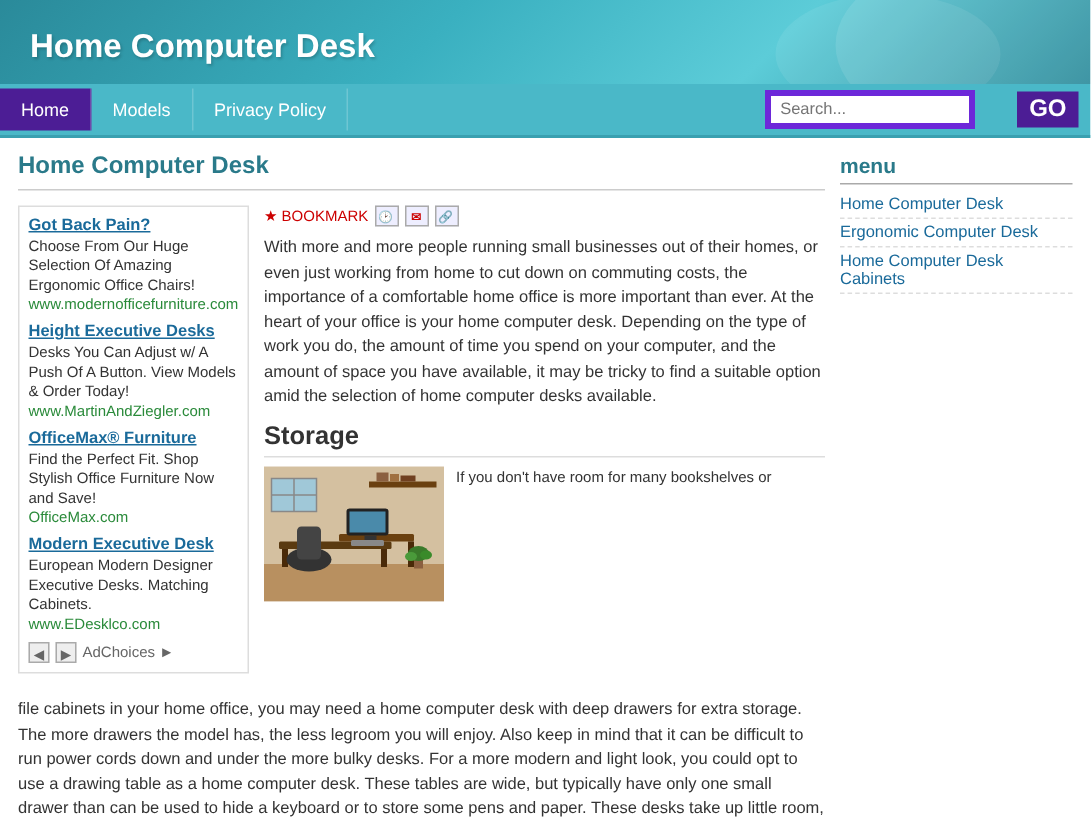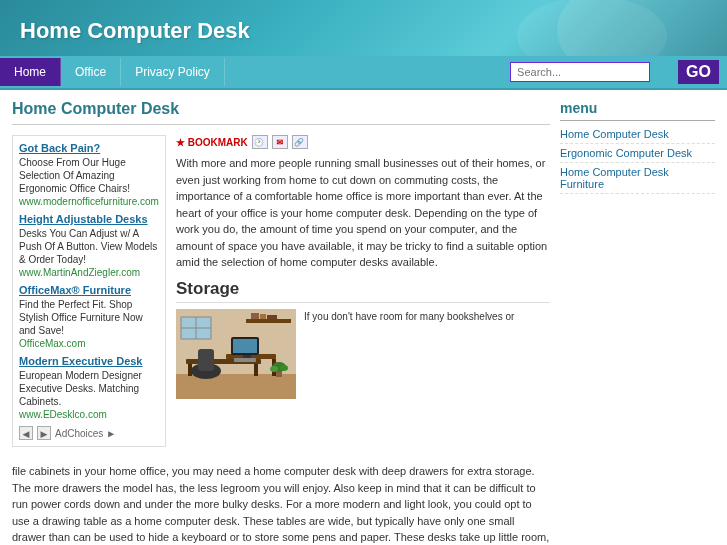--- a/index.html
+++ b/index.html
@@ -64,21 +64,21 @@
       background: #4c1d95;
     }
     .nav-search {
       display: flex;
       align-items: center;
       padding: 4px 8px;
     }
     .nav-search input {
       padding: 3px 6px;
       font-size: 11px;
-      border: 1px solid #6d28d9;
+      border: 4px solid #6d28d9;
       width: 140px;
       color: #999;
     }
     .nav-search button {
       background: #4c1d95;
       color: #fff;
       border: none;
       padding: 3px 8px;
       font-size: 16px;
       cursor: pointer;
@@ -254,21 +254,21 @@
 </head>
 <body>
 
 <div id="header">
   <div class="header-title">Home Computer Desk</div>
 </div>
 
 <div id="nav">
   <div class="nav-items">
     <a class="nav-item">Home</a>
-    <a class="nav-item">Office</a>
+    <a class="nav-item">Models</a>
     <a class="nav-item">Privacy Policy</a>
   </div>
   <div class="nav-search">
     <input type="text" placeholder="Search..." style="">
     <button>GO</button>
   </div>
 </div>
 
 <div id="main">
 
@@ -280,21 +280,21 @@
       <div class="col-left">
         <div class="ad-block">
 
           <div class="ad-separator">
             <a class="ad-link">Got Back Pain?</a>
             <div class="ad-text">Choose From Our Huge Selection Of Amazing Ergonomic Office Chairs!</div>
             <div class="ad-url">www.modernofficefurniture.com</div>
           </div>
 
           <div class="ad-separator">
-            <a class="ad-link">Height Adjustable Desks</a>
+            <a class="ad-link">Height Executive Desks</a>
             <div class="ad-text">Desks You Can Adjust w/ A Push Of A Button. View Models &amp; Order Today!</div>
             <div class="ad-url">www.MartinAndZiegler.com</div>
           </div>
 
           <div class="ad-separator">
             <a class="ad-link">OfficeMax® Furniture</a>
             <div class="ad-text">Find the Perfect Fit. Shop Stylish Office Furniture Now and Save!</div>
             <div class="ad-url">OfficeMax.com</div>
           </div>
 
@@ -308,21 +308,21 @@
             <span class="arrow-btn">◀</span>
             <span class="arrow-btn">▶</span>
             <span>AdChoices ►</span>
           </div>
         </div>
       </div>
 
       <div class="col-right">
 
         <div class="bookmark-bar">
-          <span style="color:#c00; font-size:10px; font-weight:bold;">★ BOOKMARK</span>
+          <span style="color:#c00; font-size:10px; font-weight:normal;">★ BOOKMARK</span>
           <span class="bm-icon">🕑</span>
           <span class="bm-icon">✉</span>
           <span class="bm-icon">🔗</span>
         </div>
 
         <div class="article-text">With more and more people running small businesses out of their homes, or even just working from home to cut down on commuting costs, the importance of a comfortable home office is more important than ever. At the heart of your office is your home computer desk. Depending on the type of work you do, the amount of time you spend on your computer, and the amount of space you have available, it may be tricky to find a suitable option amid the selection of home computer desks available.</div>
 
         <div class="section-heading">Storage</div>
 
         <div class="storage-section">
@@ -375,16 +375,16 @@
     </div>
 
     <div class="bottom-text" style="margin-top: 8px;">file cabinets in your home office, you may need a home computer desk with deep drawers for extra storage. The more drawers the model has, the less legroom you will enjoy. Also keep in mind that it can be difficult to run power cords down and under the more bulky desks. For a more modern and light look, you could opt to use a drawing table as a home computer desk. These tables are wide, but typically have only one small drawer than can be used to hide a keyboard or to store some pens and paper. These desks take up little room, are easy to clean and vacuum under, and they won't make your office space feel crowded or closed in.</div>
 
   </div>
 
   <div id="sidebar">
     <div class="sidebar-menu-title">menu</div>
     <a class="sidebar-link">Home Computer Desk</a>
     <a class="sidebar-link">Ergonomic Computer Desk</a>
-    <a class="sidebar-link">Home Computer Desk Furniture</a>
+    <a class="sidebar-link">Home Computer Desk Cabinets</a>
   </div>
 
 </div>
 
 </body></html>

